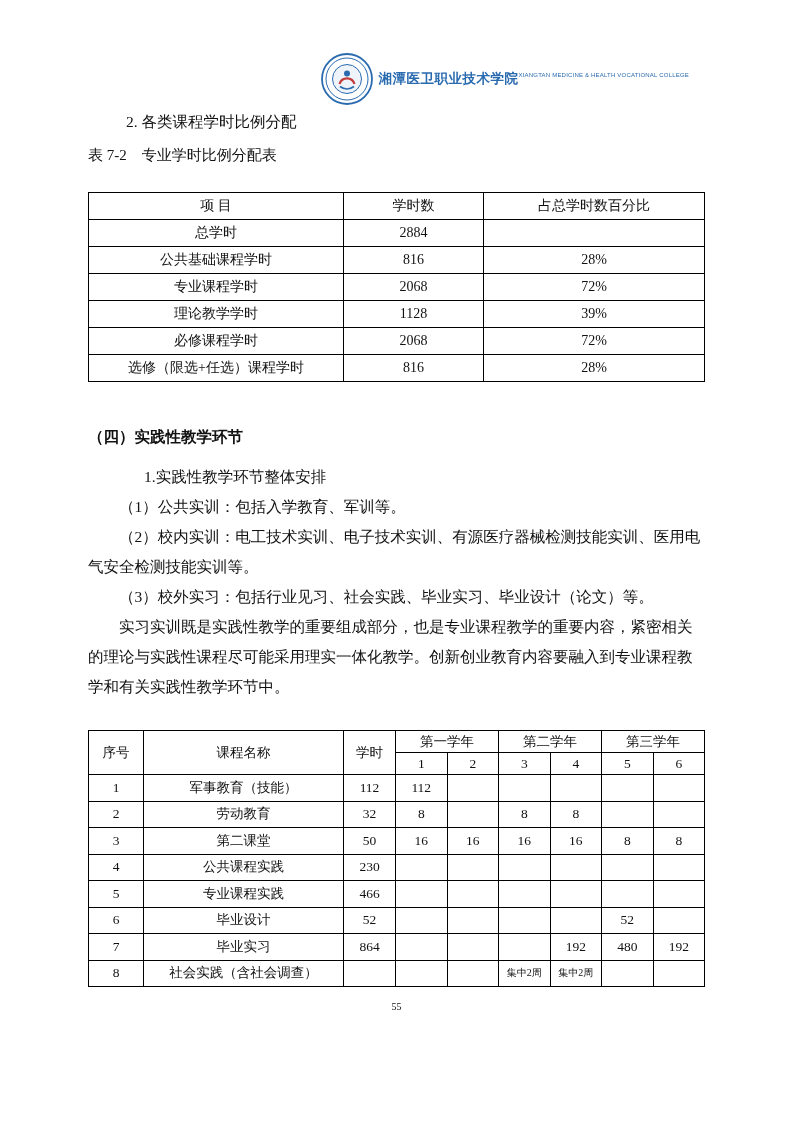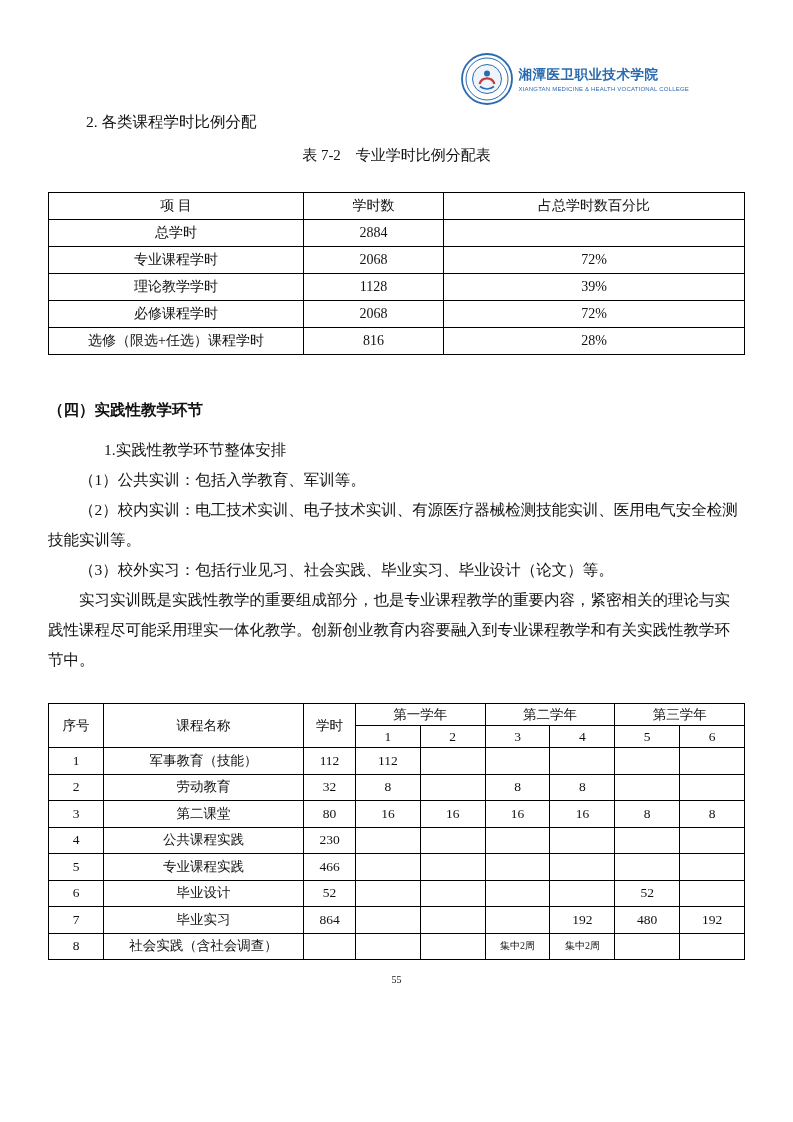--- a/index.html
+++ b/index.html
@@ -5,31 +5,31 @@
   * { box-sizing: border-box; }
   html, body { margin: 0; padding: 0; }
   body {
     width: 793px; height: 1122px;
     background: #ffffff;
     font-family: "Liberation Serif", "DejaVu Serif", serif;
     color: #111;
     overflow: hidden;
     position: relative;
   }
-  .content { padding: 0 48px; }
+  .content { padding: 0 88px; }
 
   
   .doc-header {
     display: flex;
     justify-content: flex-end;
     padding: 52px 104px 0 0;
     height: 106px;
   }
   .logo-block { display: flex; align-items: center; gap: 6px; }
-  .logo-text { display: flex; flex-direction: column; justify-content: center; }
+  .logo-text { display: flex; flex-direction: row; justify-content: center; }
   .logo-cn {
     color: #2a6bb0;
     font-size: 13.5px;
     font-weight: bold;
     letter-spacing: 0.5px;
     white-space: nowrap;
   }
   .logo-en {
     color: #2a6bb0;
     font-size: 6px;
@@ -40,21 +40,20 @@
   }
 
   
   .h-num {
     font-size: 15.5px;
     line-height: 20px;
     margin-top: 6px;
     text-indent: 38px;
   }
   .tbl-title {
-    text-align: center;
     font-size: 15px;
     line-height: 18px;
     margin: 14px 0 0 0;
   }
   .sec-heading {
     font-size: 15.5px;
     font-weight: bold;
     line-height: 22px;
     margin: 44px 0 14px 0;
   }
@@ -129,20 +128,25 @@
         <th>项   目</th>
         <th>学时数</th>
         <th>占总学时数百分比</th>
       </tr>
     </thead>
     <tbody>
         <tr>
           <td>总学时</td>
           <td>2884</td>
           <td></td>
+        </tr>
+        <tr>
+          <td>公共基础课程学时</td>
+          <td>816</td>
+          <td>28%</td>
         </tr>
         <tr>
           <td>专业课程学时</td>
           <td>2068</td>
           <td>72%</td>
         </tr>
         <tr>
           <td>理论教学学时</td>
           <td>1128</td>
           <td>39%</td>
@@ -218,21 +222,21 @@
           <td>8</td>
           <td></td>
           <td>8</td>
           <td>8</td>
           <td></td>
           <td></td>
         </tr>
         <tr>
           <td>3</td>
           <td>第二课堂</td>
-          <td>80</td>
+          <td>50</td>
           <td>16</td>
           <td>16</td>
           <td>16</td>
           <td>16</td>
           <td>8</td>
           <td>8</td>
         </tr>
         <tr>
           <td>4</td>
           <td>公共课程实践</td>

